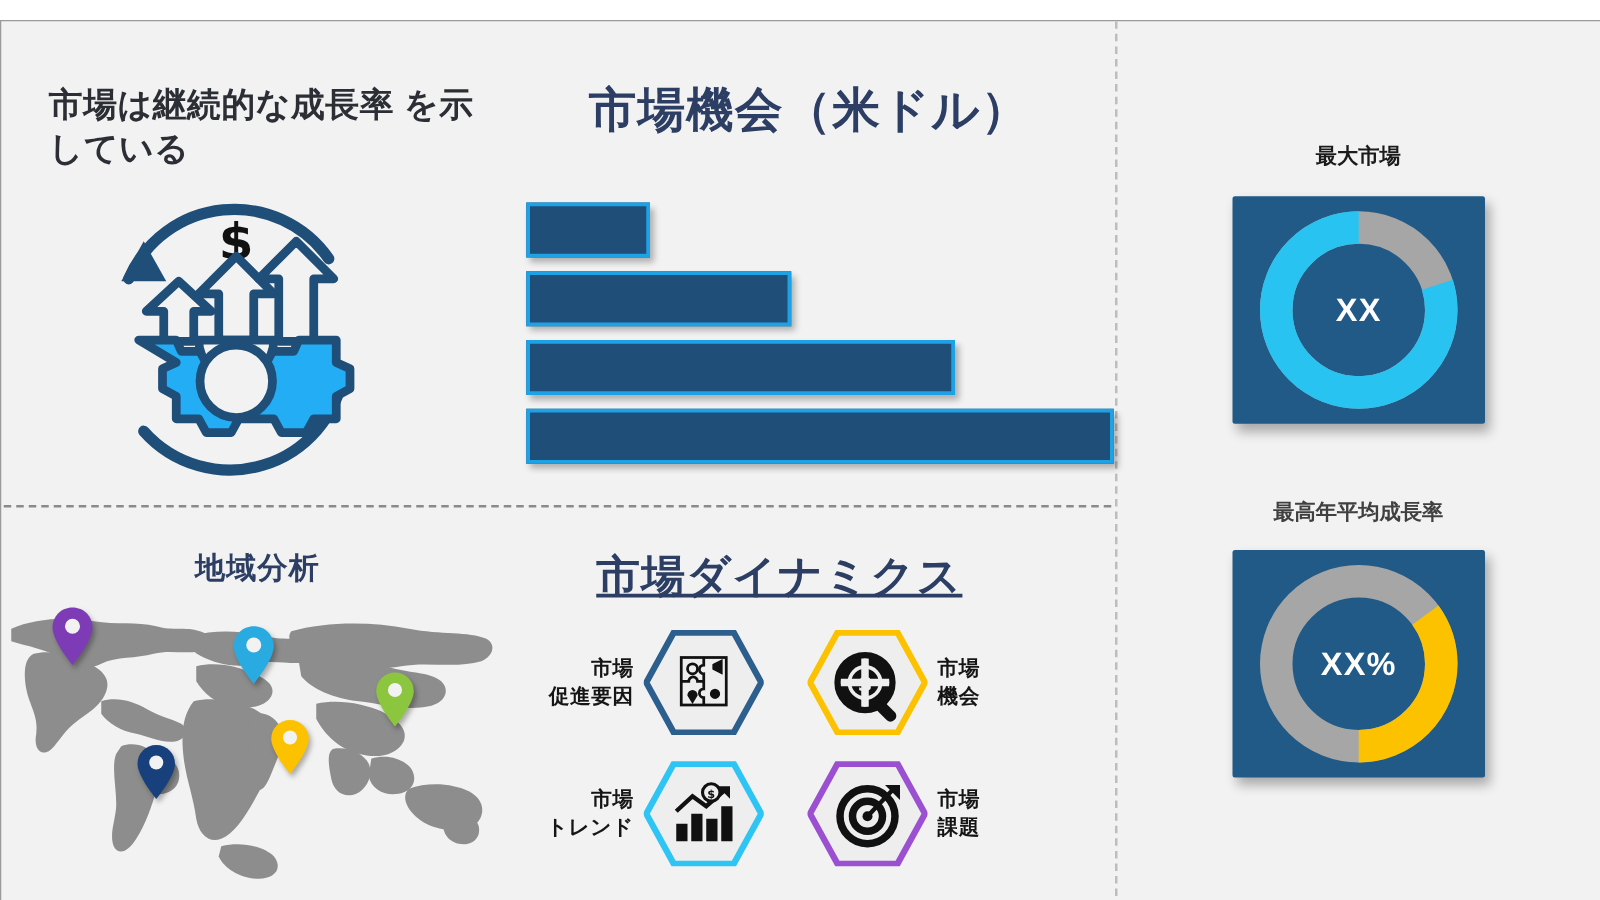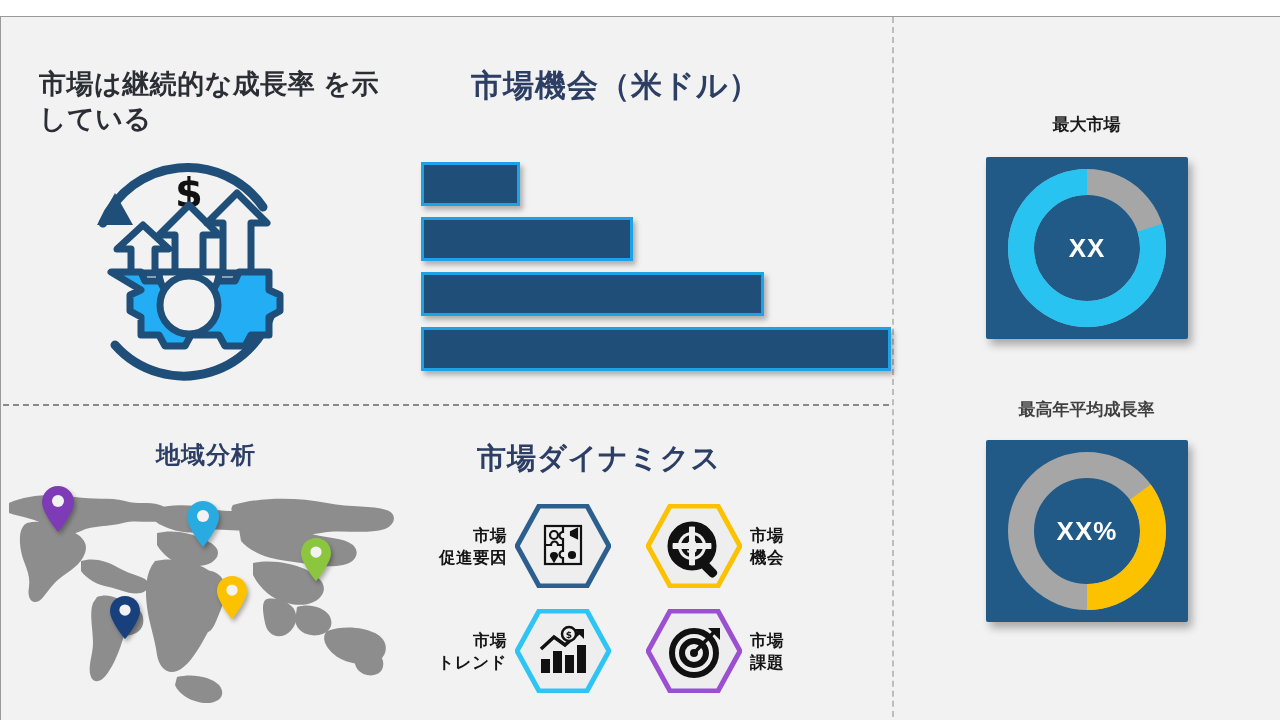--- a/index.html
+++ b/index.html
@@ -42,23 +42,23 @@
     letter-spacing: .5px;
   }
   .h-navy {
     position: absolute;
     color: #2c3e63;
     font-weight: bold;
     line-height: 1.2;
     letter-spacing: 1px;
   }
   #title-growth { left: 38px; top: 50px; width: 350px; font-size: 27px; }
-  #title-opportunity { left: 470px; top: 50px; font-size: 31px; }
+  #title-opportunity { left: 470px; top: 50px; font-size: 38px; }
   #title-region { left: 155px; top: 424px; font-size: 24px; }
-  #title-dynamics { left: 476px; top: 424px; font-size: 29px; }
+  #title-dynamics { left: 476px; top: 424px; font-size: 35px; text-decoration: underline; }
   #title-largest-market {
     position: absolute; left: 891px; top: 96px; width: 389px;
     text-align: center; font-size: 17px; font-weight: bold; color: #1b1b1b;
   }
   #title-highest-cagr {
     position: absolute; left: 891px; top: 381px; width: 389px;
     text-align: center; font-size: 17px; font-weight: bold; color: #404040;
   }
 
   

